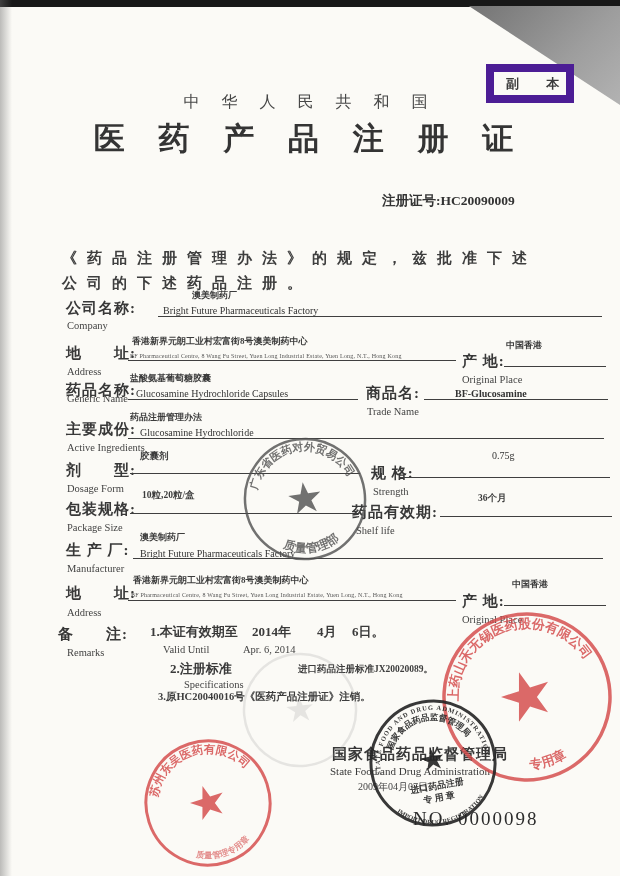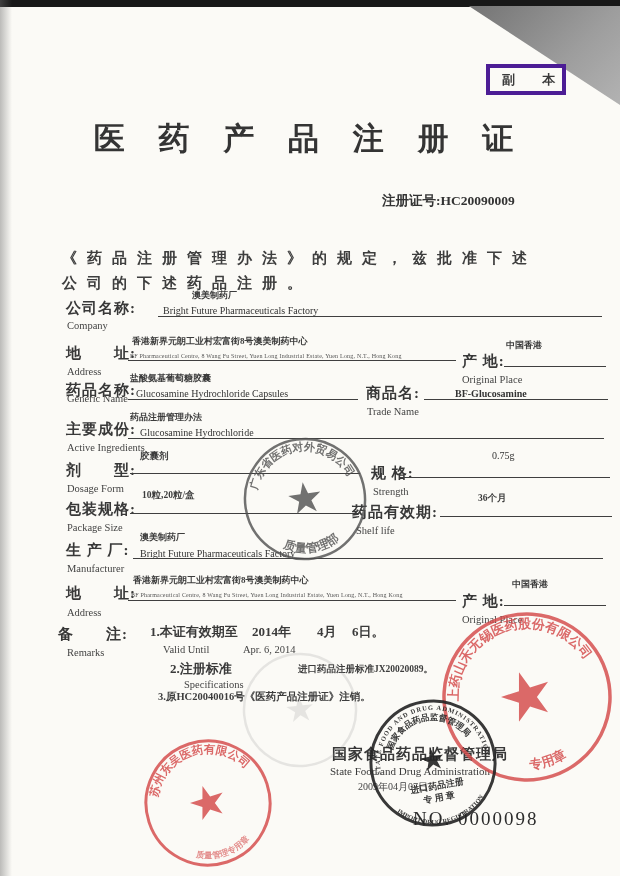--- a/index.html
+++ b/index.html
@@ -7,21 +7,21 @@
         background:#fbfaf6;font-family:"Liberation Serif","DejaVu Serif",serif;color:#333;}
   .abs{position:absolute;white-space:nowrap;}
   
   .topbar{position:absolute;left:0;top:0;width:620px;height:7px;background:#181818;}
   .corner{position:absolute;left:452px;top:6px;width:168px;height:110px;
           background:linear-gradient(135deg,#6f6f6f 0%,#9d9d9d 60%,#b5b5b5 100%);
           clip-path:polygon(10% 0,100% 0,100% 90%);}
   .leftstrip{position:absolute;left:0;top:0;width:12px;height:876px;
           background:linear-gradient(to right,rgba(110,110,110,.45),rgba(110,110,110,0));}
   
-  .copybox{border:4px solid #4c1d95;text-align:center;font-weight:bold;
+  .copybox{border:8px solid #4c1d95;text-align:center;font-weight:bold;
            font-size:13px;letter-spacing:12px;padding:3px 2px 2px 12px;color:#3a3a3a;}
   .country{left:0;right:0;text-align:center;font-size:16px;letter-spacing:9px;color:#474747;font-weight:500;}
   .ctitle{left:0;right:0;text-align:center;font-size:31px;font-weight:700;letter-spacing:13px;color:#343434;}
   .regno{font-size:13.5px;font-weight:700;color:#333;}
   .intro{font-size:15px;font-weight:600;color:#3e3e3e;letter-spacing:10px;line-height:25.5px;}
   .lbl{font-size:15px;font-weight:700;color:#383838;letter-spacing:1px;}
   .lblen{font-size:10.5px;color:#444;}
   .valcn{font-size:9px;font-weight:700;color:#3c3c3c;}
   .valen{font-size:10px;color:#333;}
   .tiny{font-size:6px;color:#555;letter-spacing:.2px;}
@@ -41,20 +41,21 @@
 </head>
 <body>
 
 <div class="page">
 
   <div class="topbar"></div>
   <div class="corner"></div>
   <div class="leftstrip"></div>
 
   <div class="abs copybox" style="left:486px;top:64px;width:58px;">副 本</div>
+  <div class="abs country" style="top:92px;">中 华 人 民 共 和 国</div>
   <div class="abs ctitle" style="top:118px;text-align:center;">医 药 产 品 注 册 证</div>
   <div class="abs regno" style="left:362px;top:192px;margin-left:20px;"><span>注册证号:</span><span>HC20090009</span></div>
 
   <div class="abs intro" style="left:62px;top:246px;">《药品注册管理办法》的规定，兹批准下述</div>
   <div class="abs intro" style="left:62px;top:271px;">公司的下述药品注册。</div>
 
   <div class="abs lbl" style="left:66px;top:299px;">公司名称:</div>
   <div class="abs lblen" style="left:67px;top:320px;">Company</div>
   <div class="abs valcn" style="left:192px;top:289px;">澳美制药厂</div>
   <div class="abs valen" style="left:163px;top:305px;">Bright Future Pharmaceuticals Factory</div>

